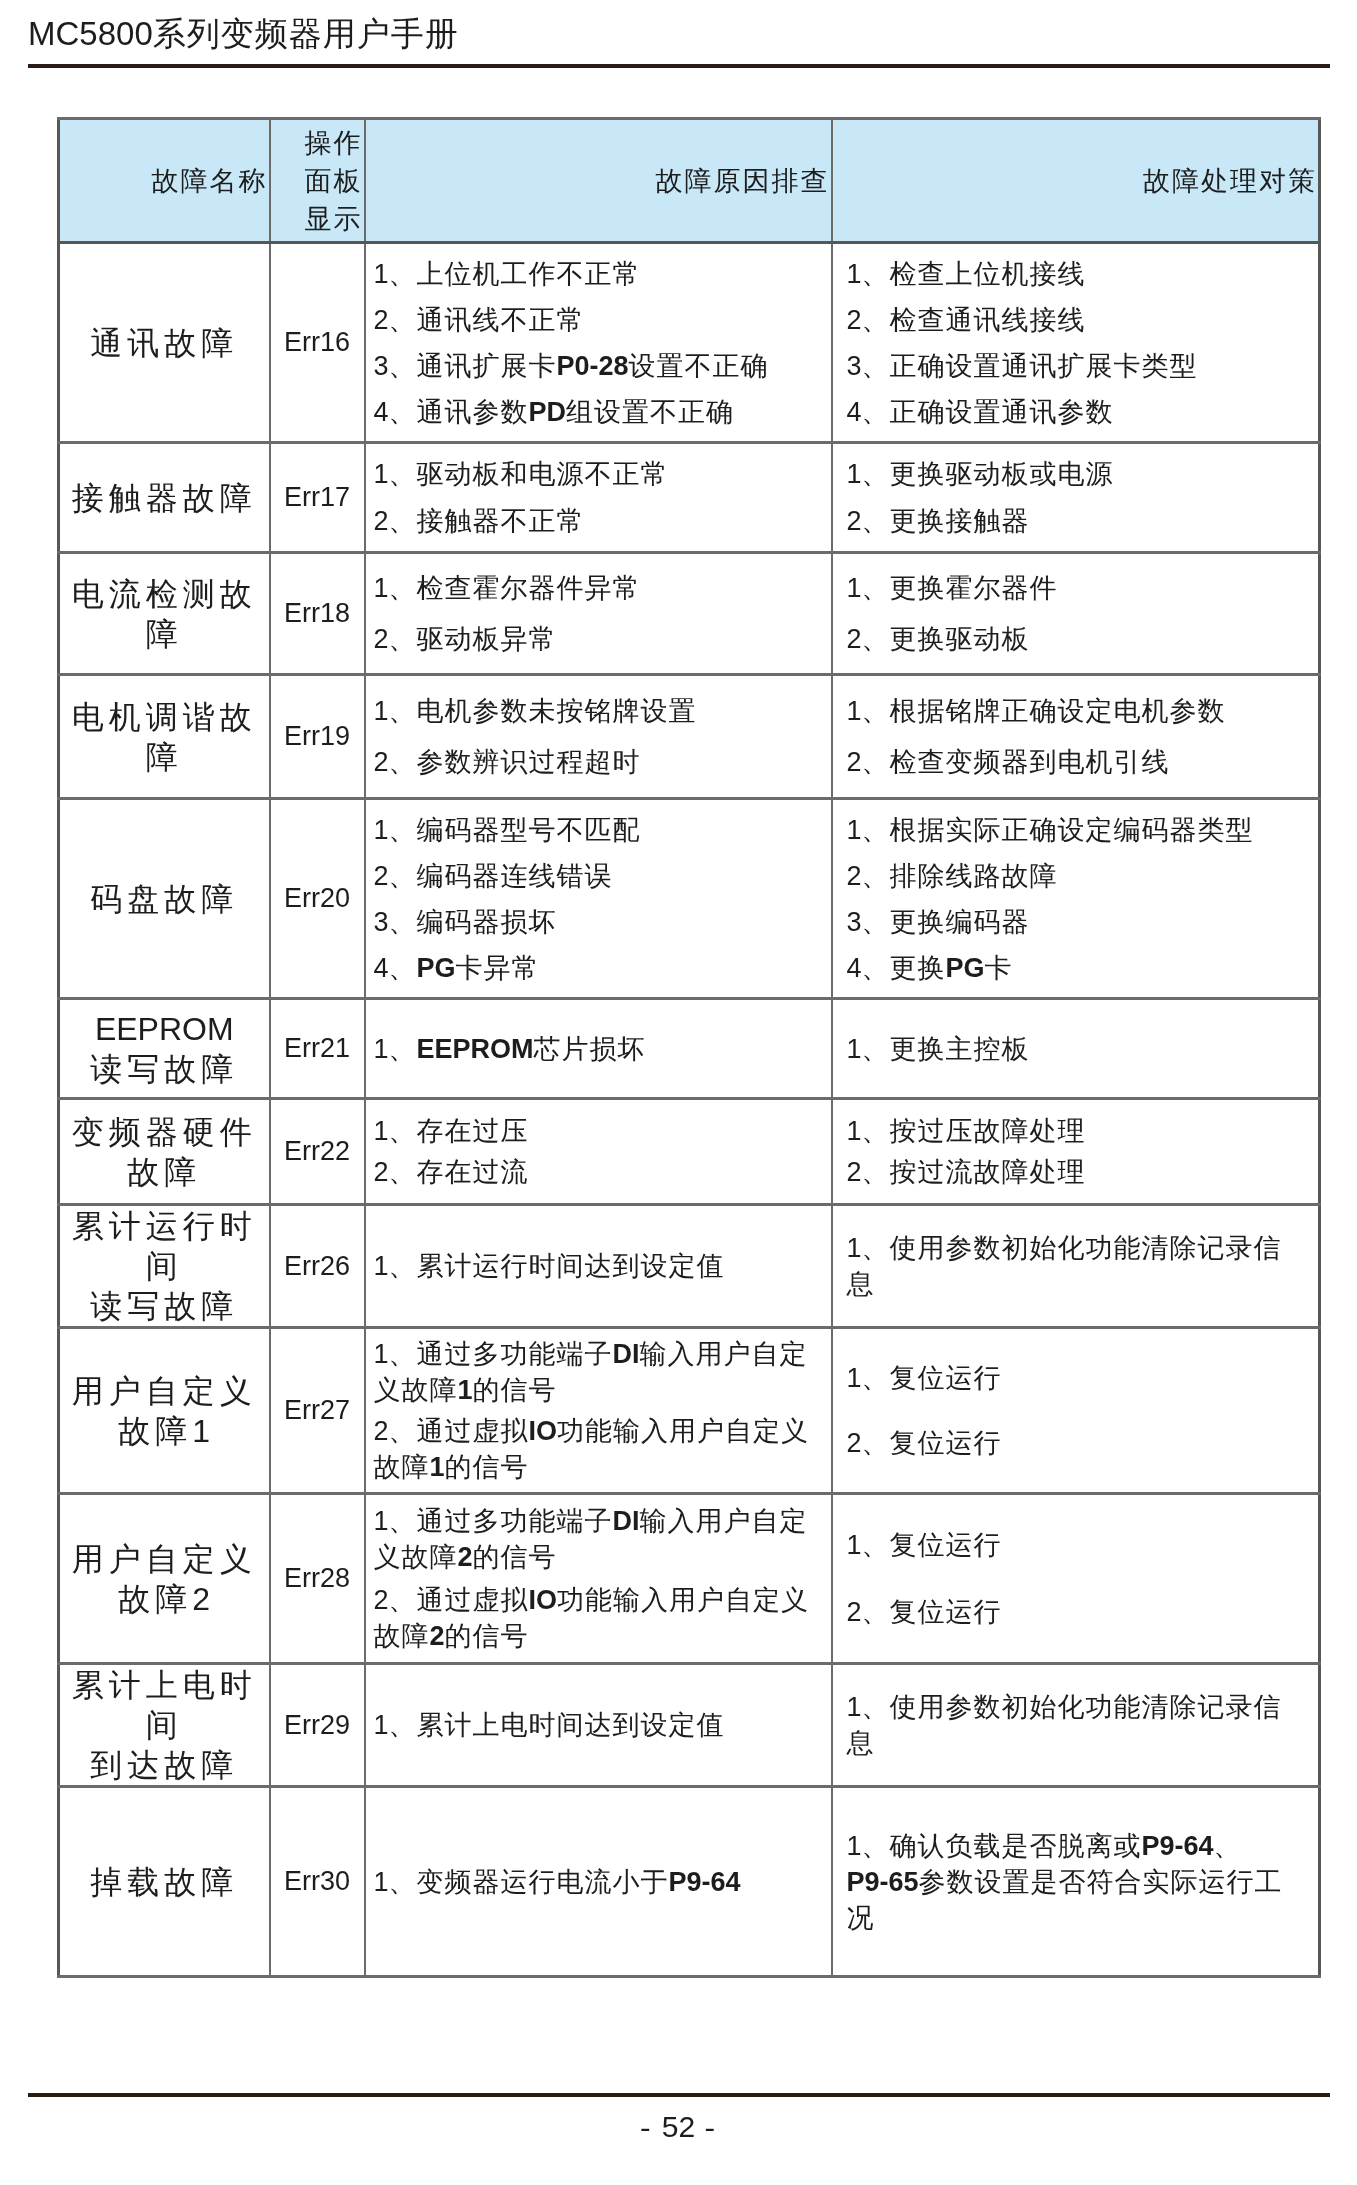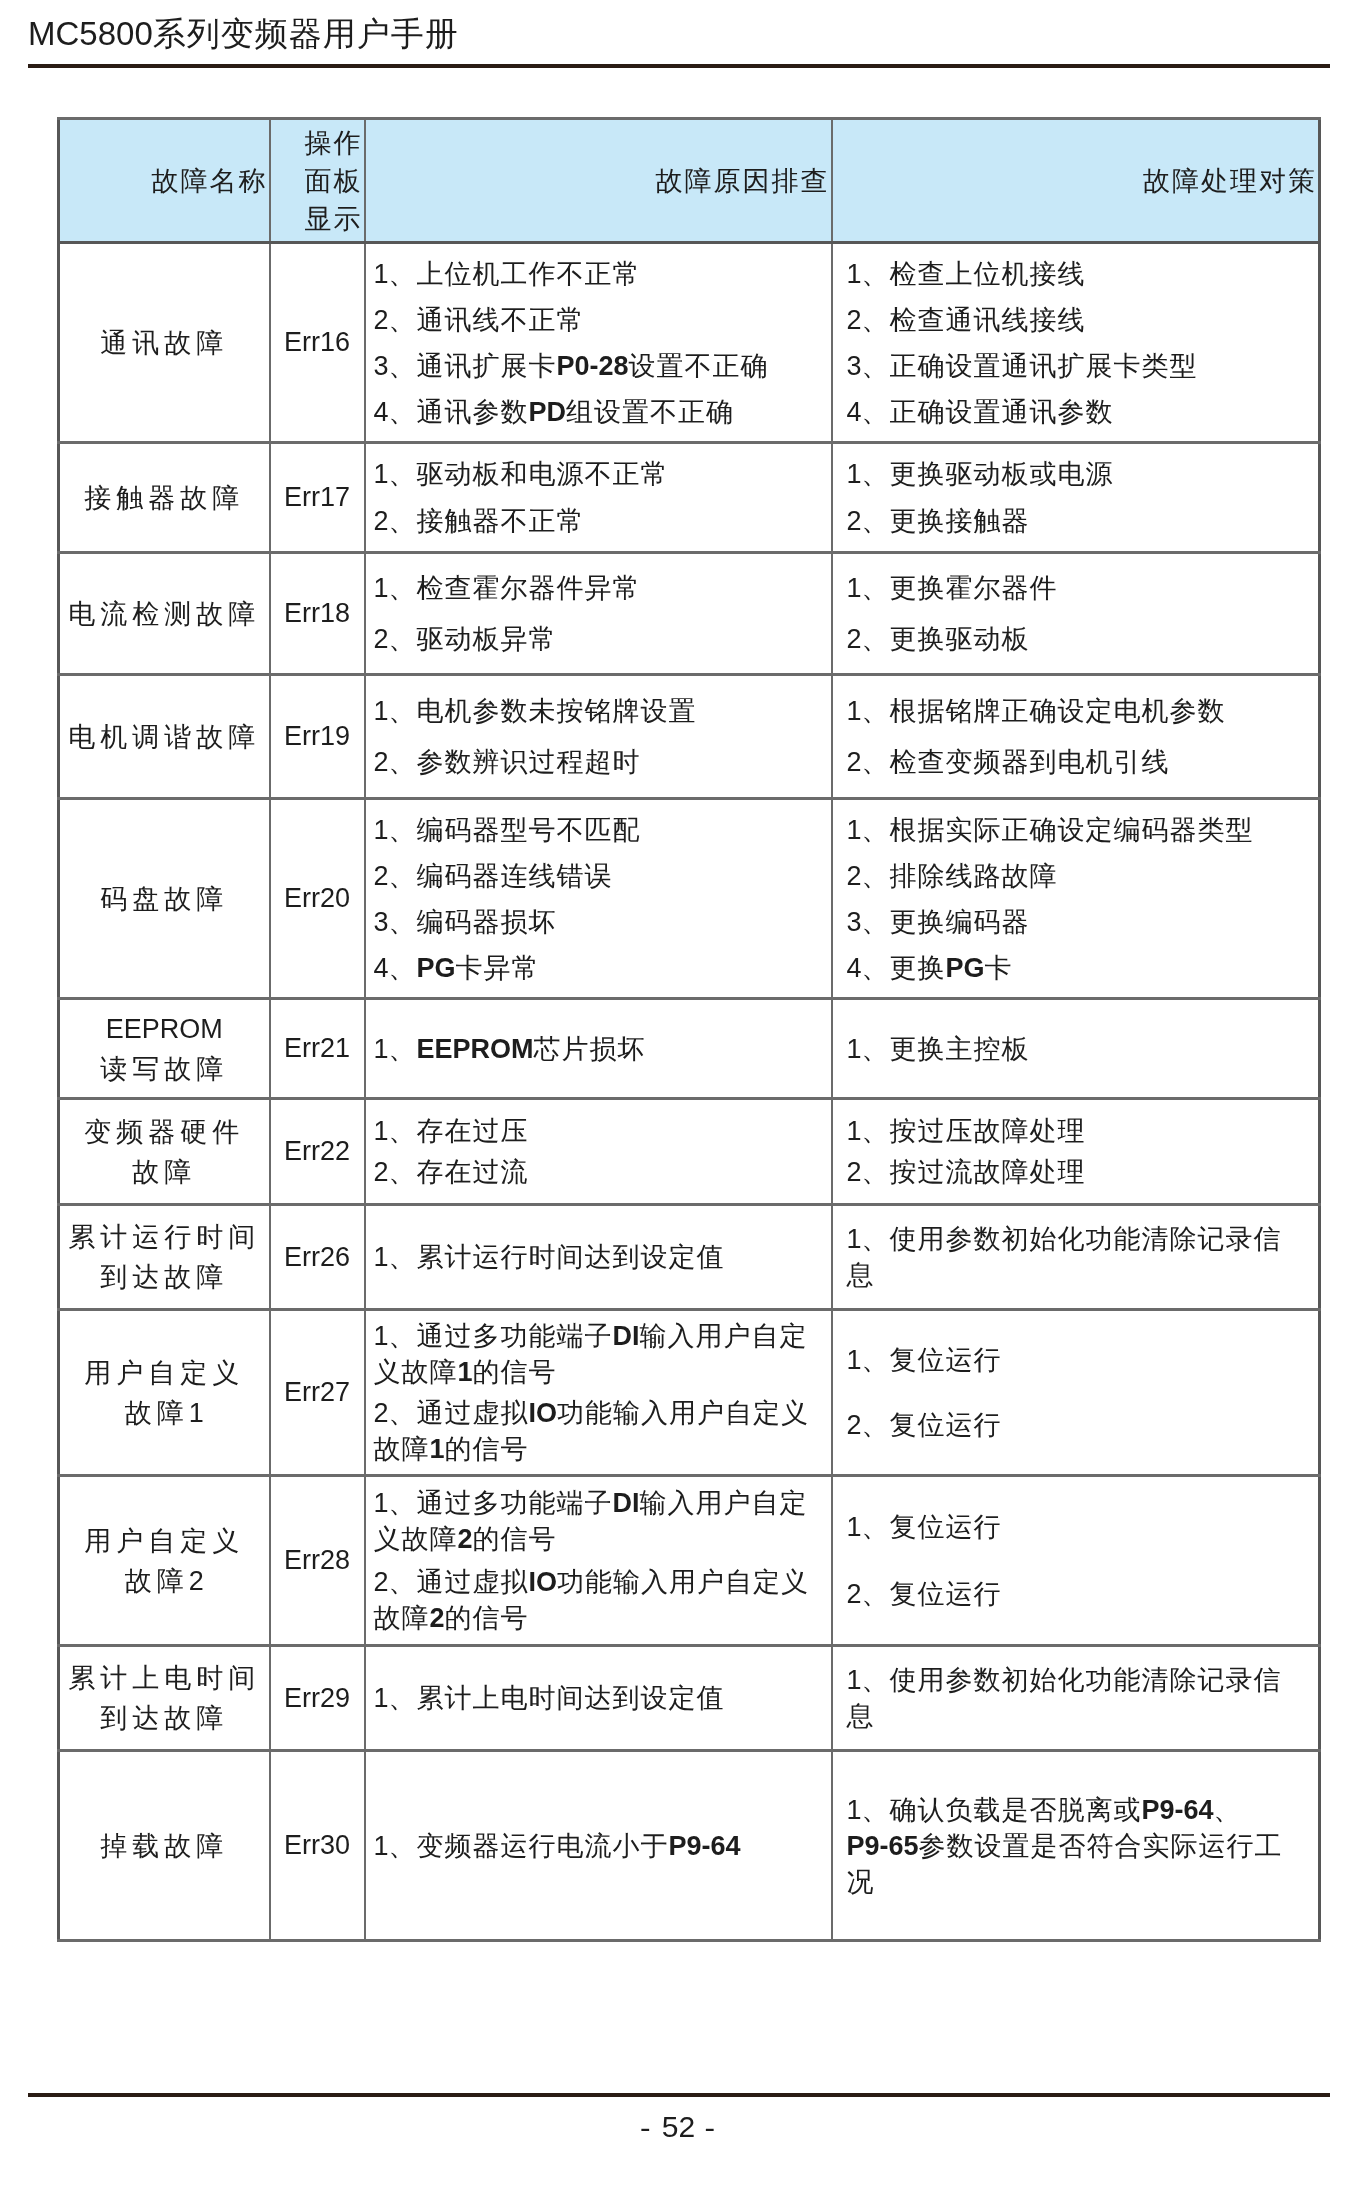--- a/index.html
+++ b/index.html
@@ -37,21 +37,21 @@
     vertical-align:middle;
   }
   .fault-table thead th{
     background:var(--header-bg);
     font-weight:normal;font-size:27px;line-height:38px;
     text-align:right;letter-spacing:2px;white-space:pre-line;
     height:124px;
     border-bottom:3px solid var(--outer-col);
   }
   td.c1{
-    text-align:center;font-size:27px;line-height:40px;
+    text-align:center;font-size:32px;line-height:40px;
     letter-spacing:5px;white-space:pre-line;padding:0 2px;
   }
   td.c2{
     text-align:center;font-size:27px;
     font-family:"Liberation Sans","DejaVu Sans",sans-serif;
     letter-spacing:0;padding:0;
   }
   td.c3,td.c4{padding:0;}
   .items{
     display:flex;flex-direction:column;justify-content:space-evenly;
@@ -214,21 +214,21 @@
           </td>
     <td class="c4">
             <div class="items" style="height: 89px;">
               <div class="item"><span class="lat num">1</span>、按过压故障处理</div>
               <div class="item"><span class="lat num">2</span>、按过流故障处理</div>
             </div>
           </td>
   </tr>
         <tr style="height: 105px;">
     <td class="c1">累计运行时间
-到达故障</td>
+读写故障</td>
     <td class="c2"><span class="lat num">Err26</span></td>
     <td class="c3">
             <div class="items" style="height: 99px;">
               <div class="item"><span class="lat num">1</span>、累计运行时间达到设定值</div>
             </div>
           </td>
     <td class="c4">
             <div class="items" style="height: 99px;">
               <div class="item"><span class="lat num">1</span>、使用参数初始化功能清除记录信息</div>
             </div>

